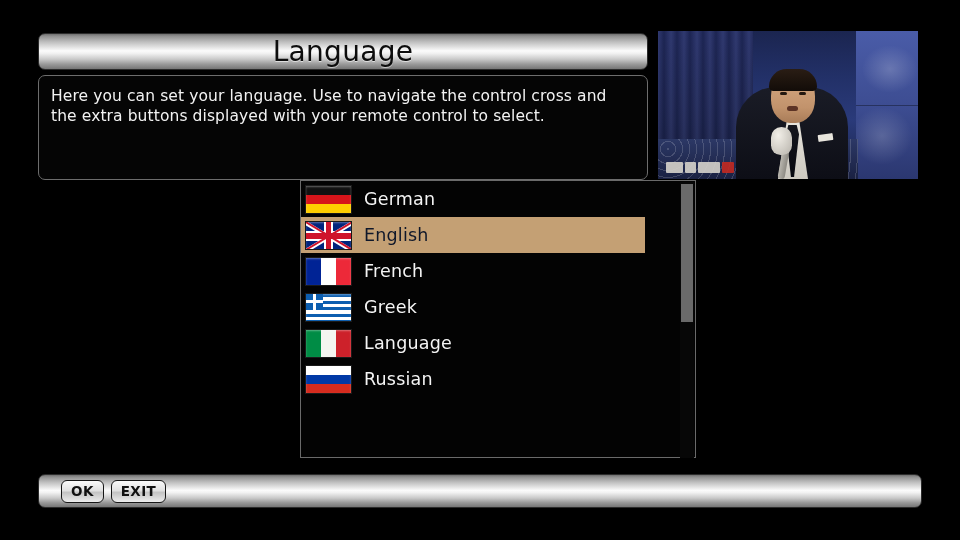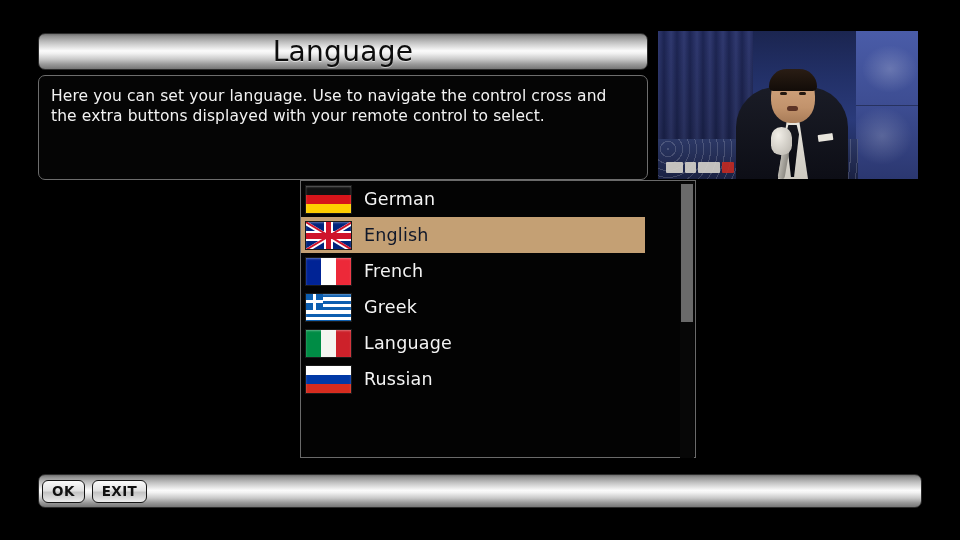--- a/index.html
+++ b/index.html
@@ -207,21 +207,21 @@
     position:absolute; right:1px; top:1px; width:14px; height:276px; background:#070707;
   }
   #lang-scroll-thumb {
     position:absolute; left:1px; top:2px; width:12px; height:138px;
     background:#6a6a6a;
   }
 
   
   #bottom-bar {
     position:absolute; left:38px; top:474px; width:884px; height:34px;
-    display:flex; align-items:center; padding-left:3px; gap:7px;
+    display:flex; align-items:center; padding-left:22px; gap:7px;
   }
   .soft-btn {
     min-width:42px; height:23px; padding:0 9px;
     display:flex; align-items:center; justify-content:center;
     background:linear-gradient(to bottom,#fafafa 0%,#e2e2e2 45%,#c4c4c4 55%,#ededed 100%);
     border:1px solid #171717; border-radius:6px;
     font-size:13.5px; font-weight:700; color:#111; letter-spacing:.4px;
   }
 </style>
 </head>

